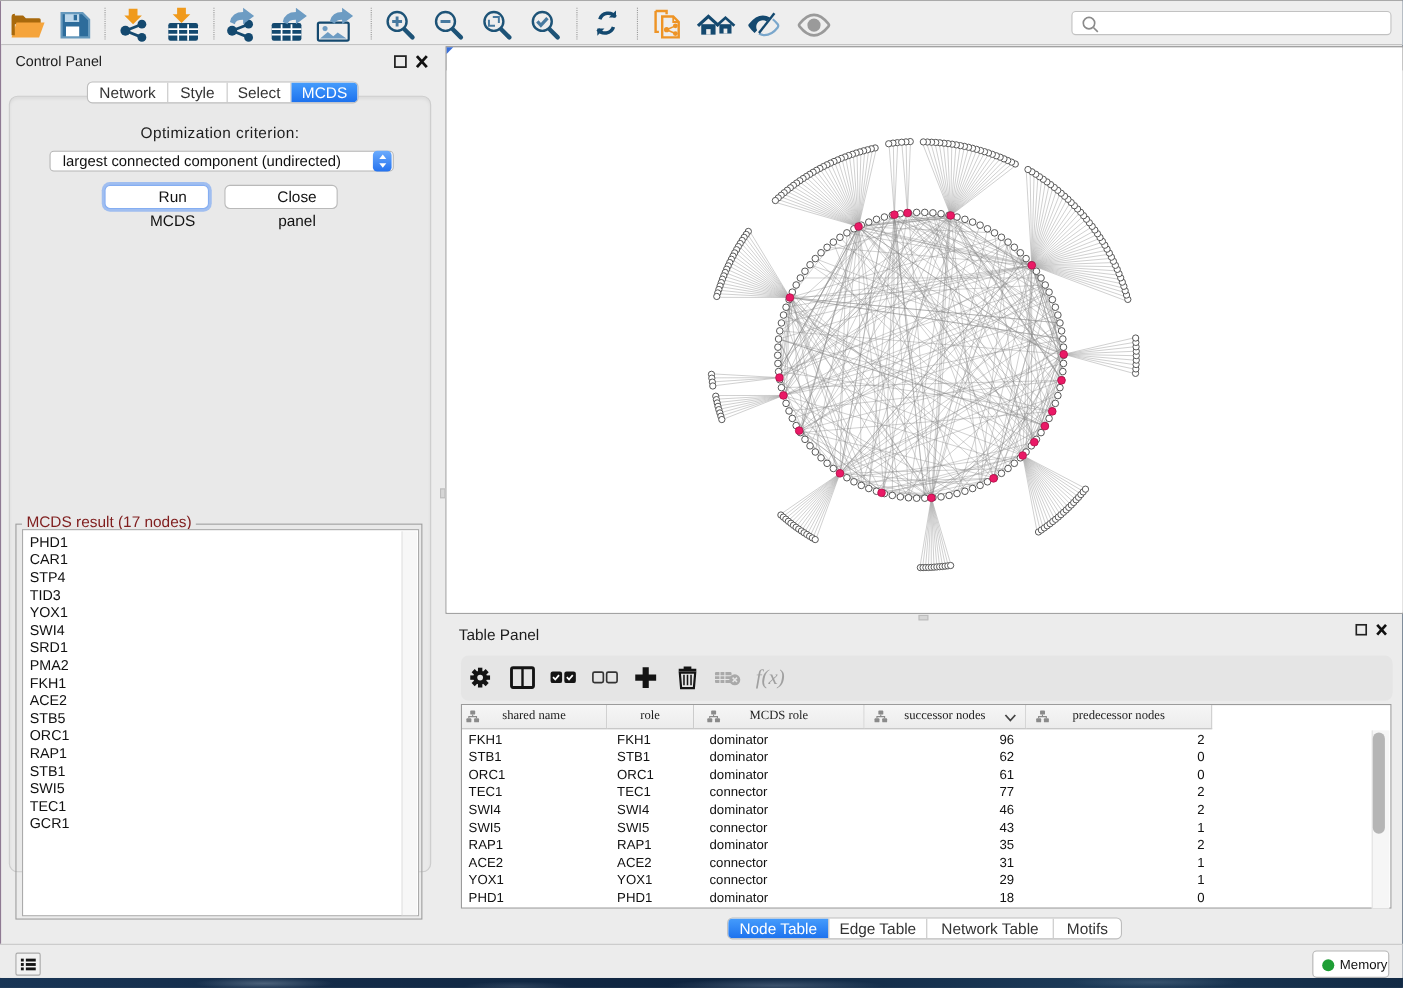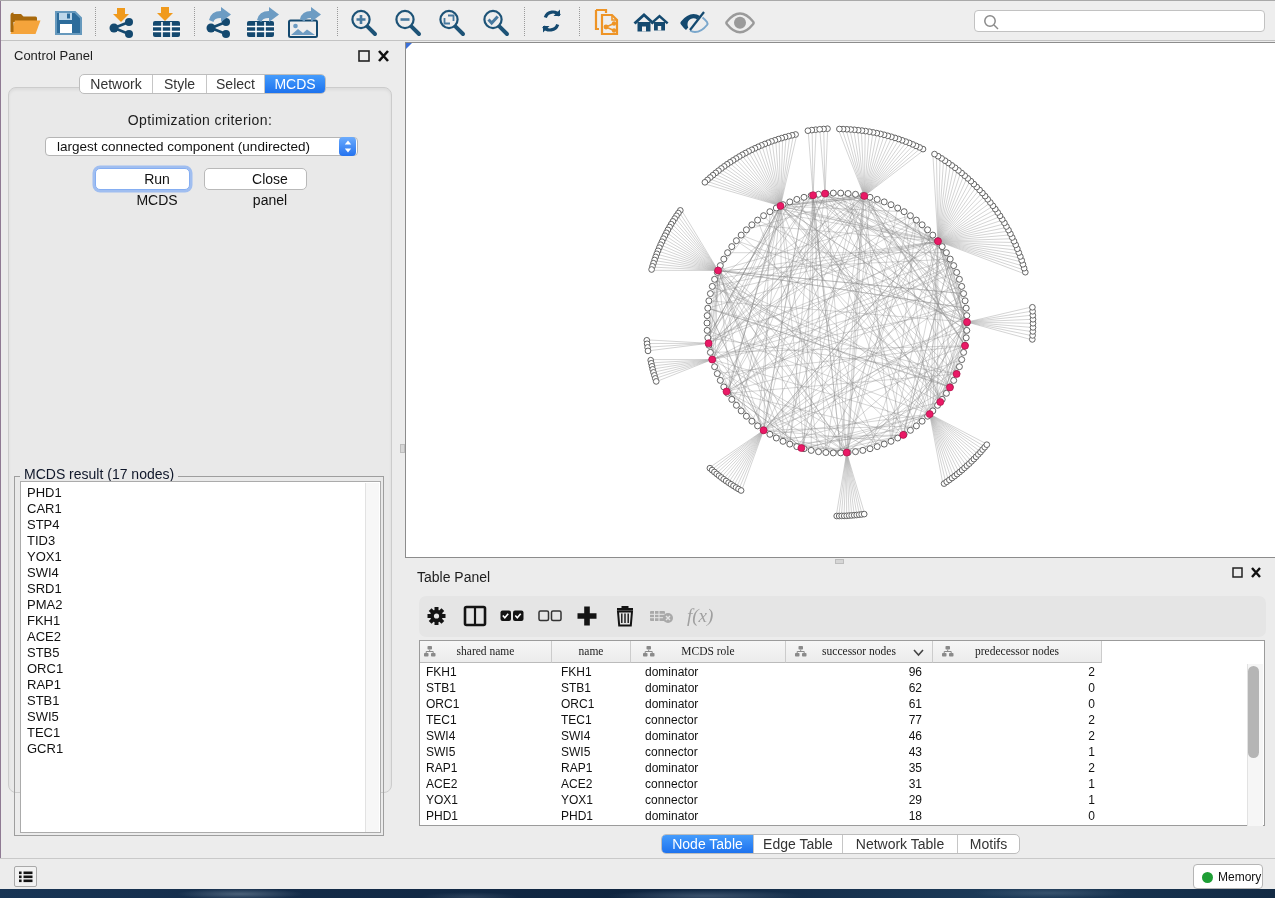--- a/index.html
+++ b/index.html
@@ -42,21 +42,21 @@
                   background:linear-gradient(#6cacfd,#2472ef); border-radius:4px; }
   .btn { position:absolute; height:22px; background:#ffffff; border:1px solid #b9b9b9;
          border-radius:5px; font-size:14px; color:#111; text-align:center; line-height:21px;padding-left:29px; }
   #run-btn { left:95px; top:168px; width:95px; border-color:#85aef2;
              box-shadow:0 0 0 2.5px rgba(100,155,245,0.55); }
   #close-btn { left:204px; top:168px; width:103px; }
   
   #fieldset { position:absolute; left:14px; top:476px; width:370px; height:360px;
               border:1px solid #9e9e9e; }
   #legend { position:absolute; left:20px; top:466px; background:#e9e9e9; padding:0 4px;
-            font-size:14px; color:#0f172a; }
+            font-size:14px; color:#7f1d1d; }
   #listbox { position:absolute; left:20px; top:481px; width:361px; height:352px;
              background:#ffffff; border:1px solid #ababab; font-size:13px; color:#111; }
   #listbox .items { position:absolute; left:6px; top:3px; line-height:16px; }
   #list-sb { position:absolute; right:1px; top:1px; width:14px; height:349px;
              background:#f7f7f7; border-left:1px solid #e2e2e2; }
   
   #netwin { position:absolute; left:405px; top:42px; width:871px; height:516px;
             border:1px solid #8c8c8c; background:#ffffff; }
   #nettitle { position:absolute; left:0; top:0; width:100%; height:21px;
               background:linear-gradient(#f7f7f7,#dcdcdc); border-bottom:1px solid #b1b1b1; }
@@ -1127,21 +1127,21 @@
    <path d="M-12 -1.7 h15 M-12 1.7 h15 M-7.5 -5 v10 M-3 -5 v10" stroke="#e5e5e5" stroke-width="1"></path>
    <circle cx="6" cy="2" r="5" fill="#a9a9a9"></circle>
    <path d="M4 0 l4 4 M8 0 l-4 4" stroke="#e5e5e5" stroke-width="1.4"></path>
   </g>
   <text x="268" y="26" font-family="Liberation Serif" font-style="italic" font-size="19" fill="#a0a0a0">f(x)</text>
  </svg>
 </div>
 <div id="tbl">
  <div id="thead">
   <div class="th" style="left:0;width:132px">shared name</div>
-  <div class="th" style="left:132px;width:79px">name</div>
+  <div class="th" style="left:132px;width:79px">role</div>
   <div class="th" style="left:211px;width:155px">MCDS role</div>
   <div class="th" style="left:366px;width:147px">successor nodes</div>
   <div class="th" style="left:513px;width:169px">predecessor nodes</div>
   <svg width="844" height="22" style="position:absolute;left:0;top:0">
    <g id="hicon" fill="#8a8a8a">
     <g transform="translate(4,5)">
      <rect x="3.5" y="0" width="4.5" height="3.6" rx="0.8"></rect>
      <rect x="0" y="7" width="4.5" height="3.6" rx="0.8"></rect>
      <rect x="7" y="7" width="4.5" height="3.6" rx="0.8"></rect>
      <path d="M5.7 3.6 v2 M2.2 7 v-1.5 h7 V7" fill="none" stroke="#8a8a8a" stroke-width="1"></path>

